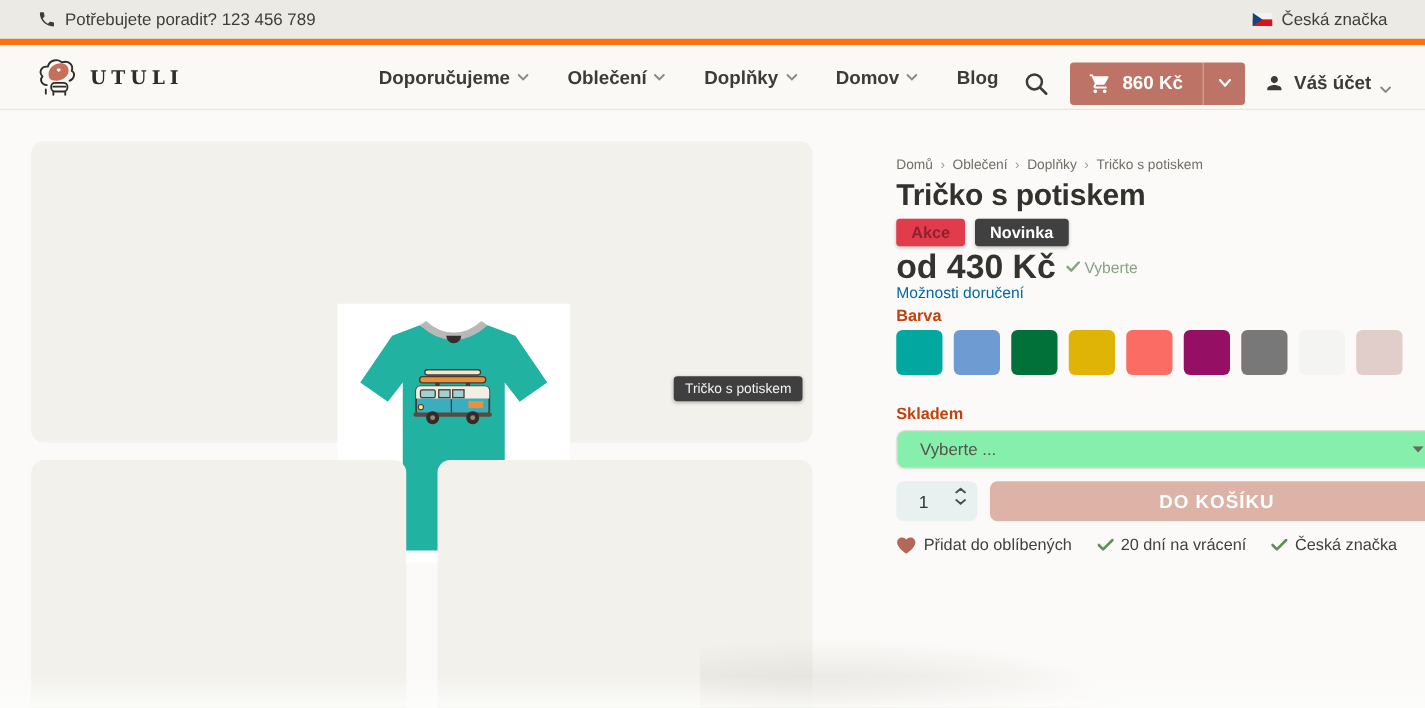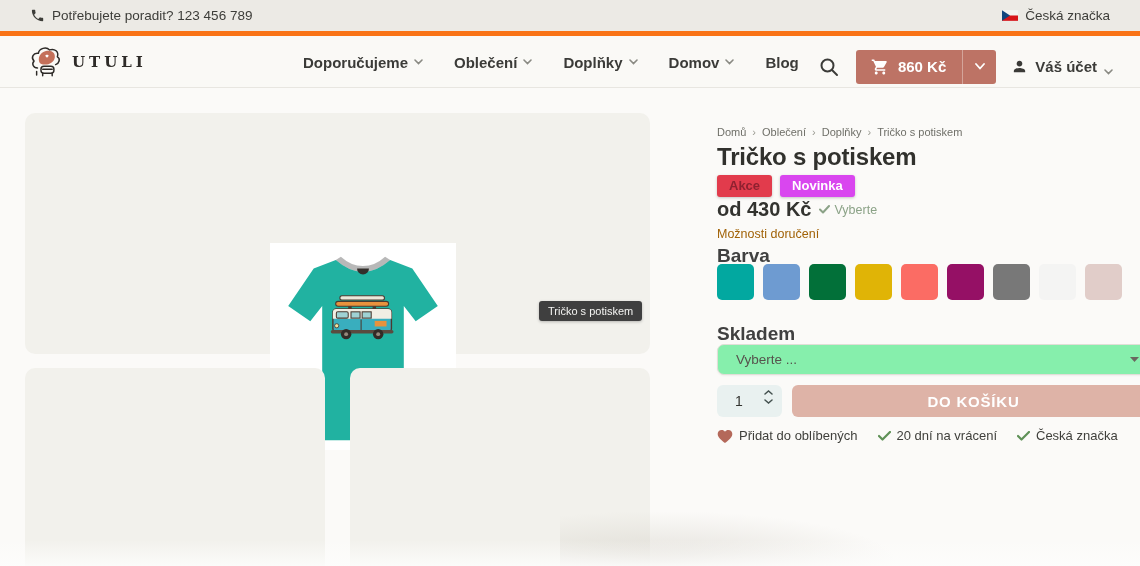--- a/index.html
+++ b/index.html
@@ -39,24 +39,24 @@
 
   
   .details { position:absolute; left:675px; top:12px; width:438px; height:532px;margin-left:42px; }
   .breadcrumb { position:absolute; top:114px; left:0; display:flex; gap:6px; font-size:11px; color:#6f6f68; }
   .breadcrumb .sep { color:#9a9a92; }
   .crumb-link { cursor:pointer; }
   .product-title { position:absolute; top:131px; left:0; font-size:24px; font-weight:800; color:#31312d; letter-spacing:-0.2px; }
   .badges { position:absolute; top:163px; left:0; display:flex; gap:8px; }
   .badge { font-size:13px; font-weight:700; padding:3px 12px 4px; border-radius:3px; box-shadow:0 1px 3px rgba(0,0,0,.22); }
   .price-row { position:absolute; top:186px; left:0; display:flex; align-items:center; gap:8px; }
-  .price { font-size:20px; font-weight:800; color:#33332f; }
+  .price { font-size:27px; font-weight:800; color:#33332f; }
   .stock { display:flex; align-items:center; gap:4px; font-size:12.5px; }
-  .delivery { position:absolute; top:215px; left:0; font-size:12.5px; color:#a16207; cursor:pointer;text-align:right; }
-  .opt-label { font-size:19px; font-weight:700; color:#404040; position:absolute; left:0; }
+  .delivery { position:absolute; top:215px; left:0; font-size:12.5px; color:#0369a1; cursor:pointer;text-align:right; }
+  .opt-label { font-size:13px; font-weight:700; color:#c2410c; position:absolute; left:0; }
   .label-color { top:233px; }
   .swatches { position:absolute; top:252px; left:0; display:flex; gap:9px; }
   .swatch { width:37px; height:36px; border-radius:5px; cursor:pointer; }
   .label-size { top:311px; }
   .size-select { position:absolute; top:332px; left:0; width:438px; height:31px; background:#86efac;
                  border:1px solid #e1ded7; border-radius:7px; box-shadow:0 1px 2px rgba(0,0,0,.05);
                  display:flex; align-items:center; justify-content:space-between; padding:0 15px 0 18px;
                  font-size:13.5px; color:#56534d; cursor:pointer; }
   .qty-row { position:absolute; top:373px; left:0; display:flex; gap:10px; }
   .stepper { width:65px; height:32px; background:#e9f1f0; border-radius:6px; position:relative; }
@@ -241,21 +241,21 @@
     <span class="sep">›</span>
     <span class="crumb-link">Doplňky</span>
     <span class="sep">›</span>
     <span>Tričko s potiskem</span>
   </div>
 
   <h1 class="product-title">Tričko s potiskem</h1>
 
   <div class="badges">
     <span class="badge" style="background: rgb(226, 59, 76); color: rgb(142, 33, 48);">Akce</span>
-    <span class="badge" style="background: #d946ef; color: rgb(255, 255, 255);">Novinka</span>
+    <span class="badge" style="background: #404040; color: rgb(255, 255, 255);">Novinka</span>
   </div>
 
   <div class="price-row">
     <span class="price">od 430 Kč</span>
     <span class="stock" style="color: rgb(139, 162, 135);">
       <span>
         <svg width="11" height="9" viewBox="0 0 11 9">
             <polyline points="1,4.5 4,7.5 10,1" fill="none" stroke-width="2" stroke-linecap="round" stroke-linejoin="round" style="stroke: rgb(139, 162, 135);"></polyline>
           </svg>
       </span>

